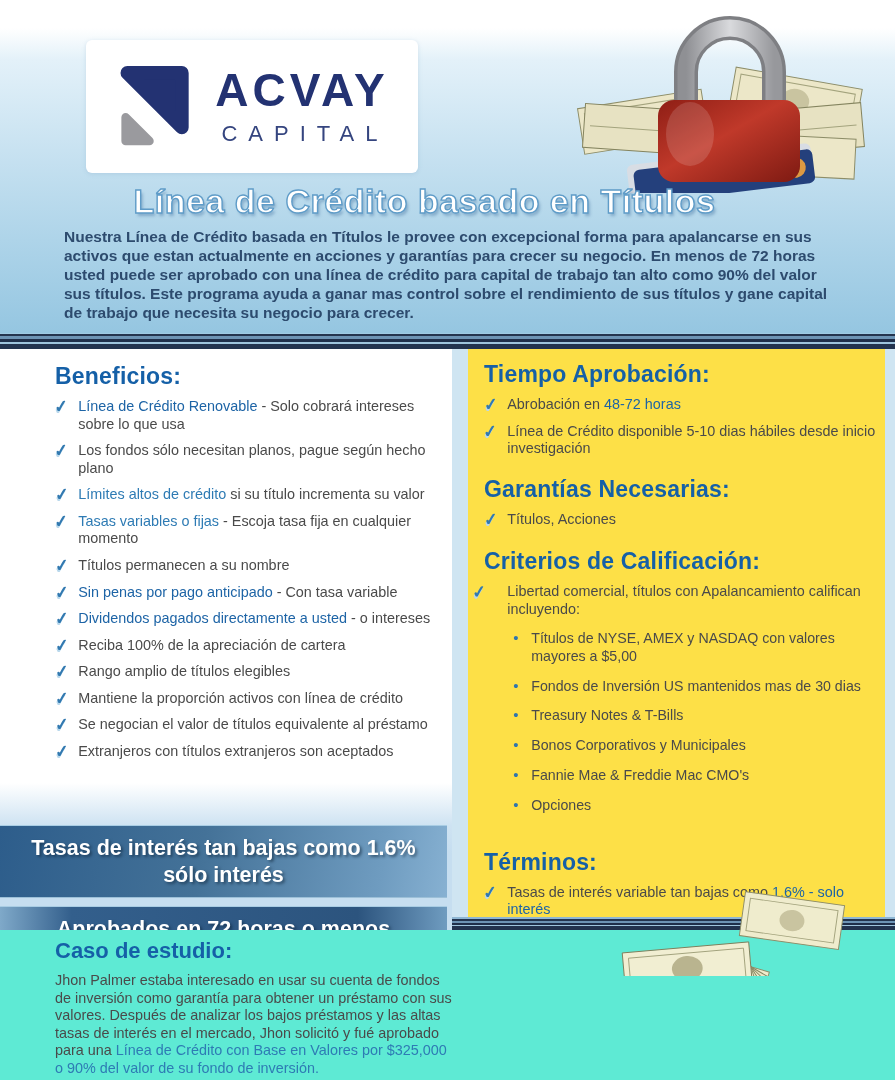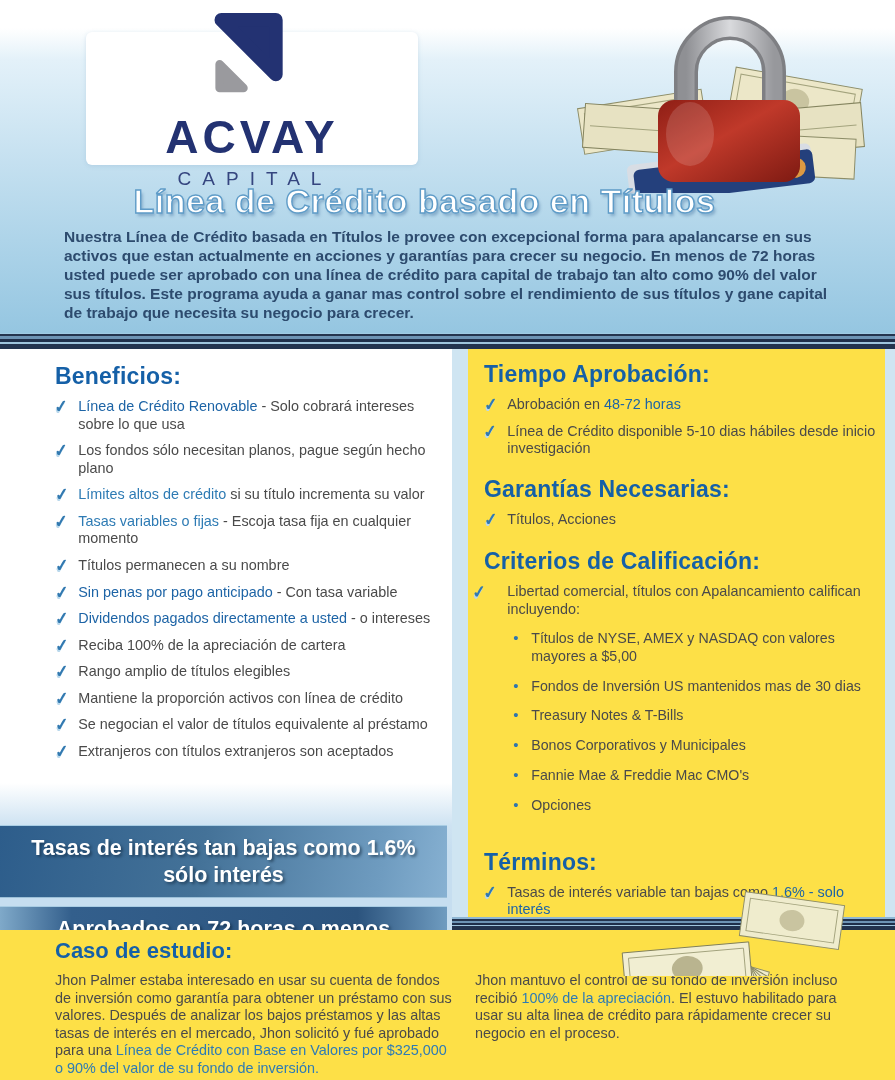--- a/index.html
+++ b/index.html
@@ -7,29 +7,28 @@
   .page{
     position:relative;width:895px;height:1080px;margin:0 auto;overflow:hidden;
     font-family:"Liberation Sans",sans-serif;background:#ffffff;
   }
   
   .hero{
     position:relative;height:333px;
     background:linear-gradient(180deg,#ffffff 0px,#ffffff 28px,#e3f1f9 60px,#c8e2f1 150px,#aed4e9 240px,#95c6e1 333px);
   }
   .logo-card{
-    position:absolute;left:86px;top:32px;width:332px;height:133px;background:#ffffff;
+    position:absolute;left:86px;top:40px;width:332px;height:133px;background:#ffffff;
     border-radius:6px;display:flex;align-items:center;justify-content:center;gap:14px;
     box-shadow:0 1px 4px rgba(120,160,190,.25);
-    flex-direction:column;
   }
   .logo-mark{width:86px;height:92px;flex:0 0 auto;}
   .logo-text{display:flex;flex-direction:column;align-items:center;}
   .logo-name{font-size:46px;font-weight:bold;color:#233272;letter-spacing:4px;line-height:1;}
-  .logo-sub{font-size:19px;color:#35457f;letter-spacing:11px;margin-top:8px;margin-left:6px;}
+  .logo-sub{font-size:22px;color:#35457f;letter-spacing:11px;margin-top:8px;margin-left:6px;}
   .lock-art{position:absolute;right:25px;top:8px;width:300px;height:185px;}
   .hero-title{
     position:absolute;left:0;top:182px;width:840px;margin:0;text-align:center;
     font-size:34px;font-weight:bold;letter-spacing:.5px;color:#ffffff;
     -webkit-text-stroke:1.4px #5f9cc8;
     text-shadow:2px 3px 3px rgba(40,90,140,.35);
     padding-left:9px;
   }
   .hero-intro{
     position:absolute;left:64px;top:228px;width:772px;margin:0;
@@ -68,21 +67,21 @@
     color:#ffffff;font-weight:bold;font-size:21.5px;line-height:1.22;
     text-shadow:2px 2px 3px rgba(10,30,50,.55);
     border-top:1px solid #a9cde4;border-bottom:1px solid #9cc0d8;
   }
   .banner.g1{background:linear-gradient(100deg,#2d5d8b 0%,#447298 45%,#6f9cc0 85%,#87b1d2 100%);}
   .banner.g2{background:linear-gradient(90deg,#7fa9c9 0%,#335f8c 16%,#2c547e 80%,#6f9cc0 100%);}
   .banner.g3{background:linear-gradient(100deg,#4a7aa6 0%,#2d5d8b 45%,#3a6license790 70%,#628fb8 100%);}
   
   .banner.g3{background:linear-gradient(100deg,#4a7aa6 0%,#2d5d8b 45%,#628fb8 100%);}
   
-  .case{position:relative;height:150px;background:#fde047;padding:8px 30px 0 55px;}
+  .case{position:relative;height:150px;background:#5eead4;padding:8px 30px 0 55px;}
   .case h2{margin:0 0 8px 0;font-size:22px;font-weight:bold;color:#1560a7;}
   .case-cols{display:flex;gap:22px;}
   .case-cols p{margin:0;font-size:14.4px;line-height:1.22;color:#4a4a4a;}
   .case-left{width:398px;}
   .case-right{width:378px;}
   
   .money-fan{position:absolute;right:48px;top:848px;width:250px;height:128px;z-index:4;}
 </style>
 </head>
 <body>
@@ -316,21 +315,20 @@
 
     <div class="edge"></div>
   </div>
 
   <div class="stripe-bottom"></div>
 
   <div class="case">
     <h2>Caso de estudio:</h2>
     <div class="case-cols">
       <p class="case-left" id="cs-left"><span class="s-p">Jhon Palmer estaba interesado en usar su cuenta de fondos de inversión como garantía para obtener un préstamo con sus valores. Después de analizar los bajos préstamos y las altas tasas de interés en el  mercado, Jhon solicitó y fué aprobado para una </span><span class="s-l">Línea de Crédito con Base en Valores por $325,000 o 90% del valor de su fondo de inversión.</span></p>
-      <p class="case-right" id="cs-right"><span class="s-p">Jhon mantuvo el control de su fondo de inversión incluso recibió </span><span class="s-l">100% de la apreciación</span><span class="s-p">. El estuvo habilitado para usar su alta linea de crédito para rápidamente crecer su negocio en el proceso.</span></p>
     </div>
 
   </div>
 
   <svg class="money-fan" viewBox="0 0 260 130">
     <g>
       <g transform="rotate(-74 160 122)">
           <rect x="28" y="100" width="132" height="42" fill="#efeccd" stroke="#8d8d68"></rect>
           <line x1="34" y1="121" x2="154" y2="121" stroke="#a3a37d"></line>
         </g>

